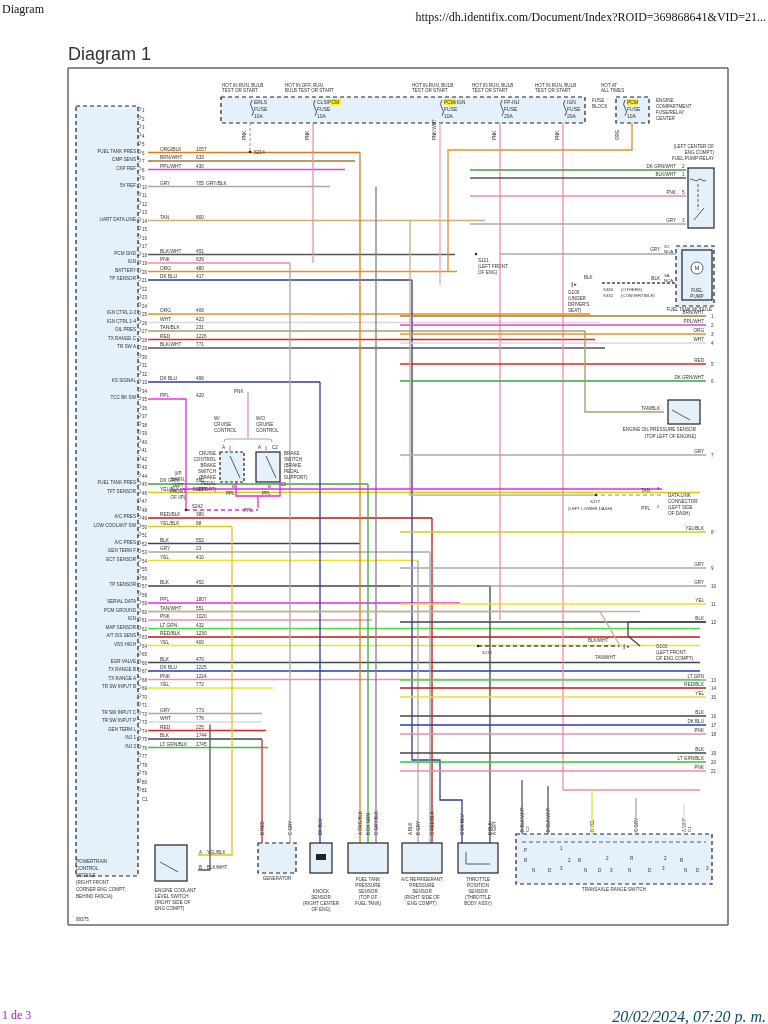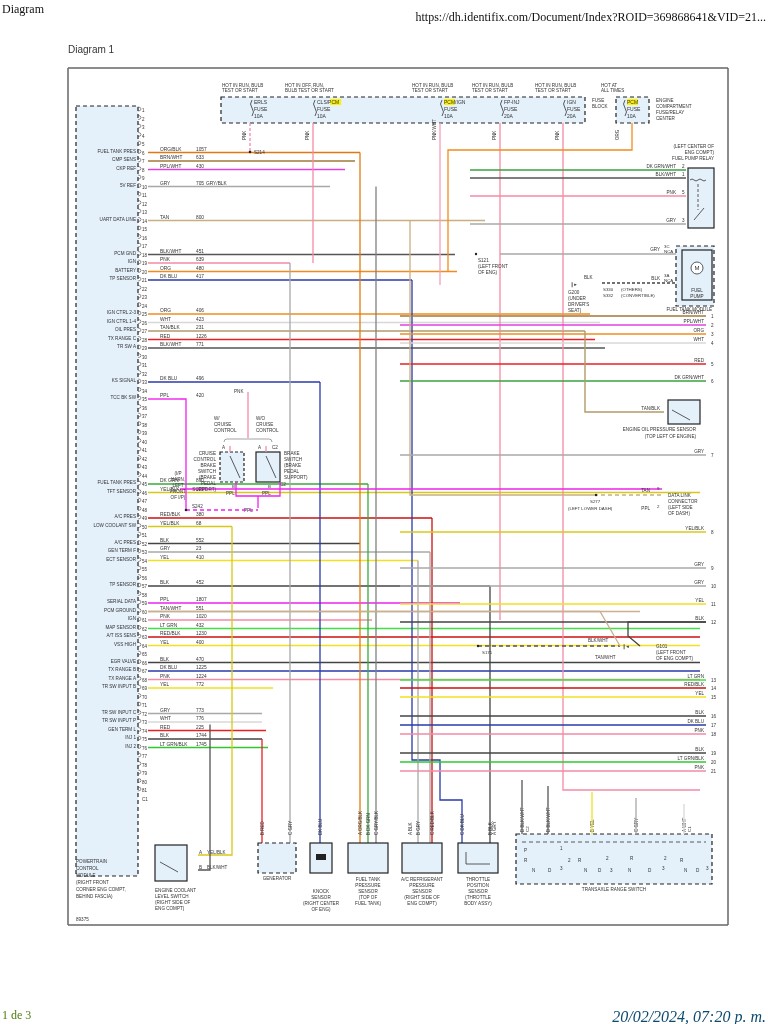--- a/index.html
+++ b/index.html
@@ -1,21 +1,21 @@
 <!DOCTYPE html>
 <html><head>
 <meta charset="utf-8">
 <style>
   html,body{margin:0;padding:0;background:#fff;}
   body{width:768px;height:1024px;position:relative;overflow:hidden;font-family:"Liberation Sans",sans-serif;}
   .hdr-left{position:absolute;left:2px;top:2px;font-family:"Liberation Serif",serif;font-size:12px;color:#111;}
   .hdr-right{position:absolute;right:2px;top:2px;font-family:"Liberation Serif",serif;font-size:12px;color:#111;margin-top:8px;}
-  .ftr-left{position:absolute;left:2px;top:1008px;font-family:"Liberation Serif",serif;font-size:12px;color:#4d7c0f;text-align:center;}
+  .ftr-left{position:absolute;left:2px;top:1008px;font-family:"Liberation Serif",serif;font-size:12px;color:#a21caf;text-align:center;}
   .ftr-right{position:absolute;right:2px;top:1008px;font-family:"Liberation Serif",serif;font-size:16px;color:#0c4a6e;font-style:italic;}
-  .title{position:absolute;left:68px;top:44px;font-size:10px;color:#333;}
+  .title{position:absolute;left:68px;top:44px;font-size:18px;color:#333;}
   svg{position:absolute;left:0;top:0;}
   svg text{font-family:"Liberation Sans",sans-serif;fill:#333;}
 </style>
 </head>
 <body>
 
 <div class="hdr-left">Diagram</div>
 <div class="hdr-right">https://dh.identifix.com/Document/Index?ROID=369868641&amp;VID=21...</div>
 <div class="title">Diagram 1</div>
 <div class="ftr-left">1 de 3</div>

